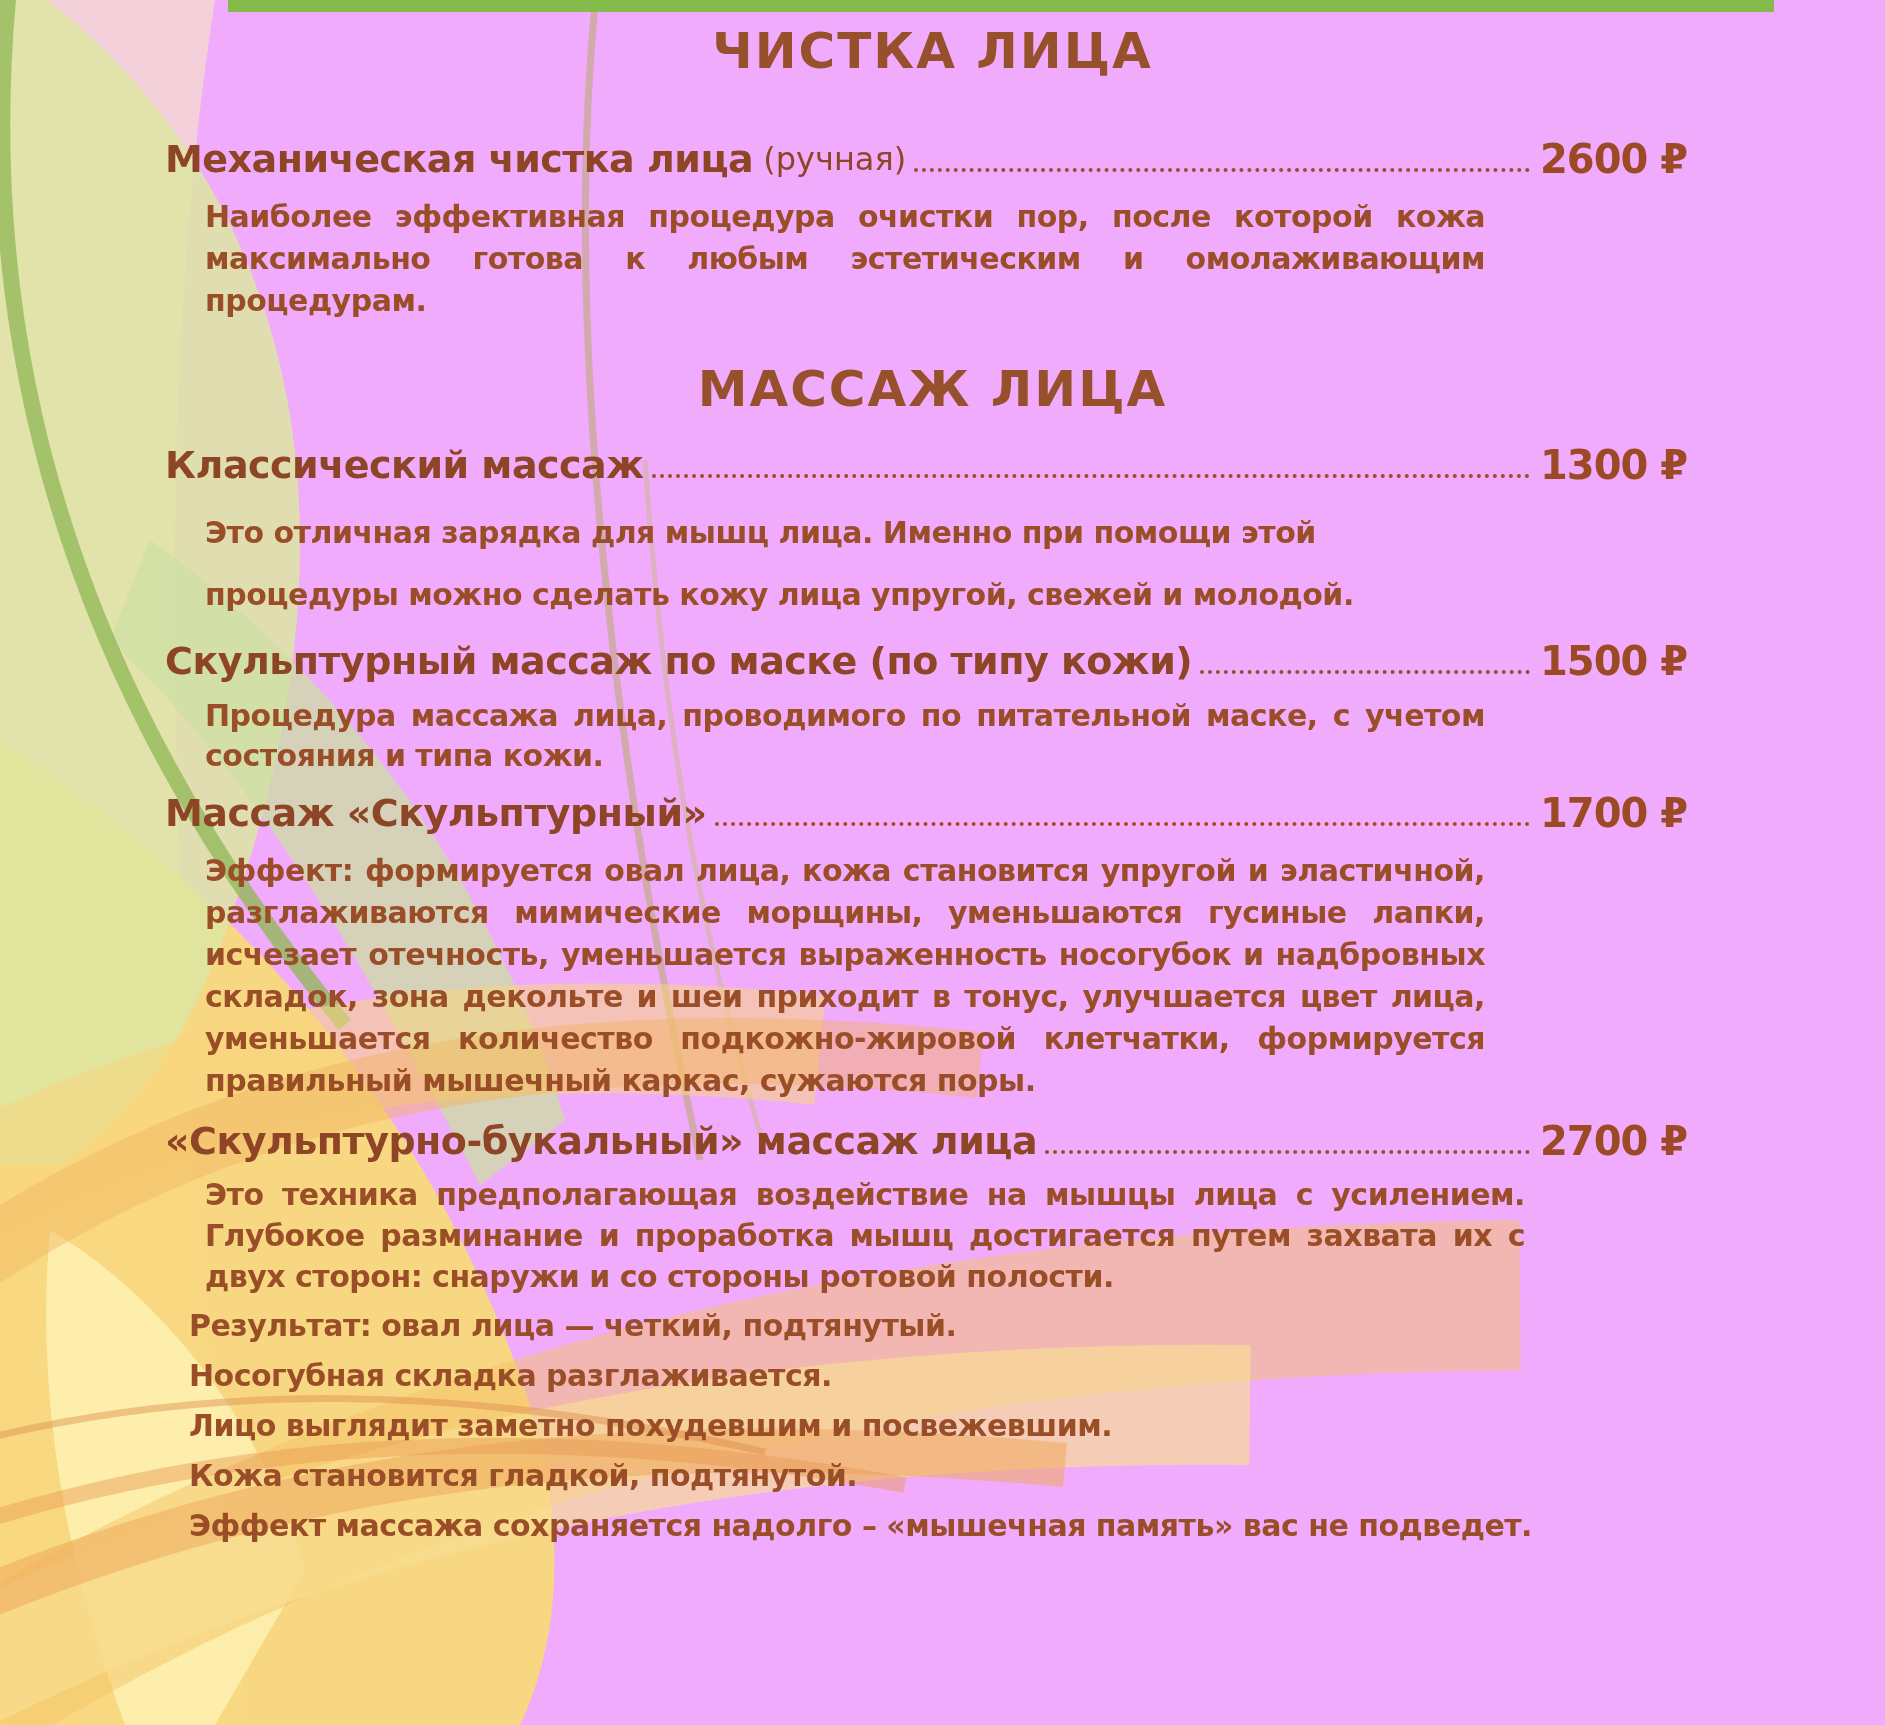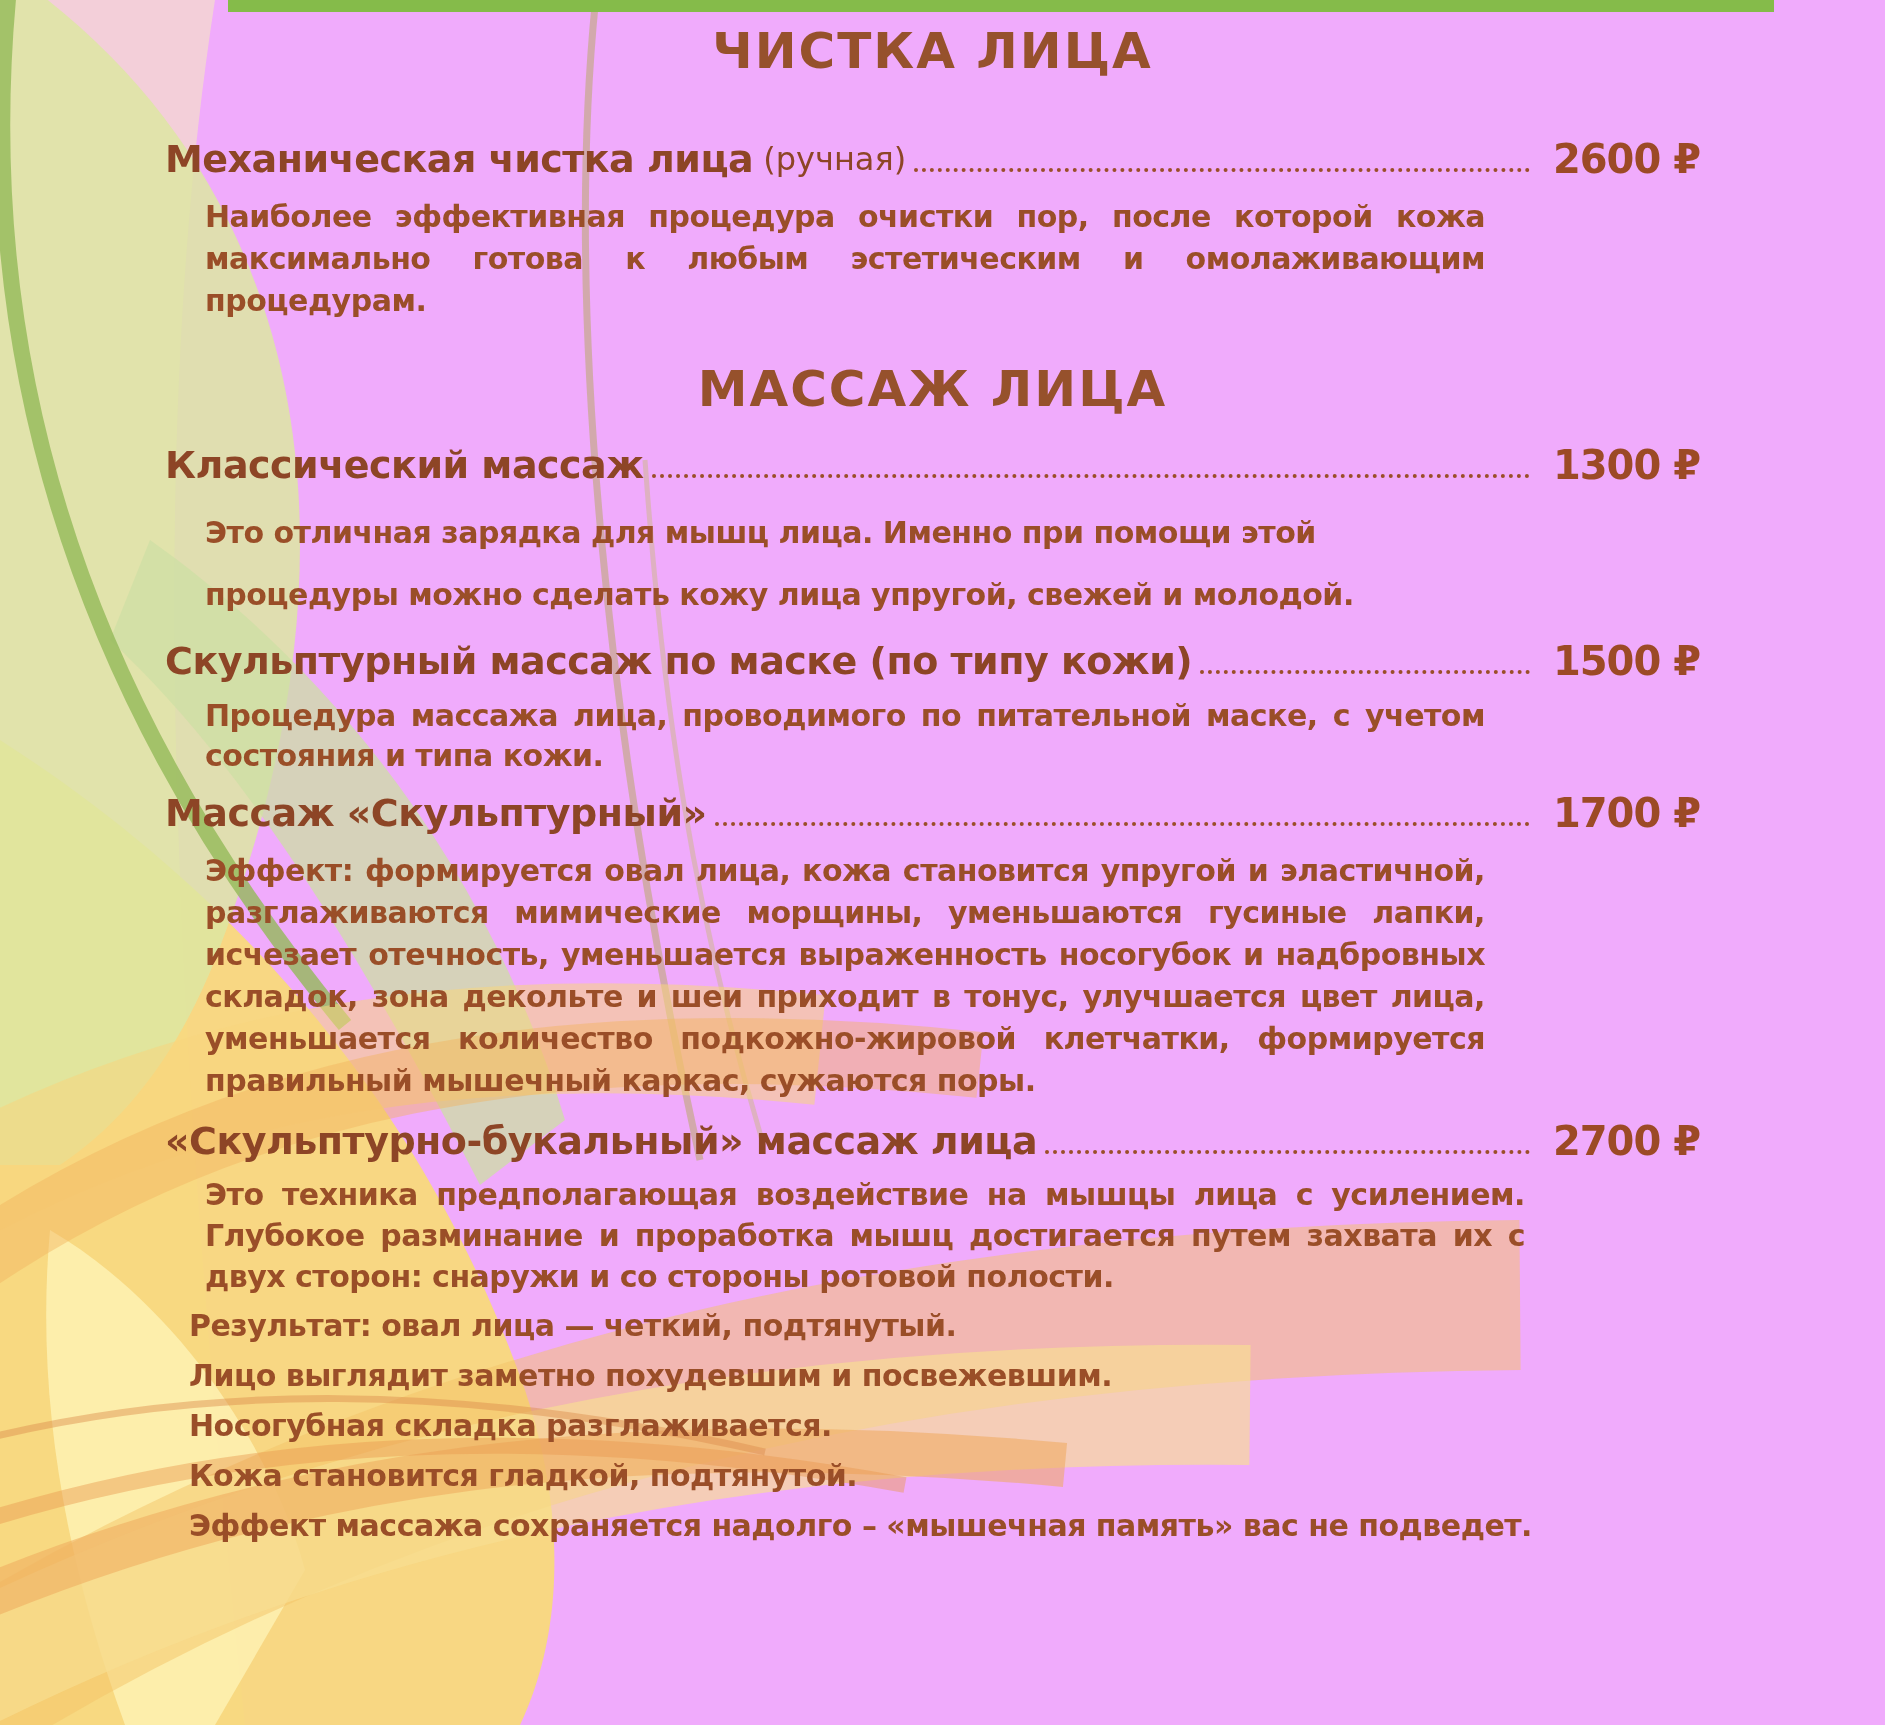--- a/index.html
+++ b/index.html
@@ -36,21 +36,21 @@
   }
   .price-row .name{white-space:nowrap;letter-spacing:-0.5px;}
   .price-row .note{font-weight:normal;font-size:32px;margin-left:10px;white-space:nowrap;}
   .price-row .note:empty{display:none;margin:0;}
   .leader{
     flex:1;min-width:40px;
     border-bottom:4px dotted #9A4E28;
     margin:0 10px 10px 8px;
   }
   .price{
-    white-space:nowrap;min-width:160px;text-align:right;
+    white-space:nowrap;min-width:160px;
     font-size:40px;color:#9C4A26;letter-spacing:-1px;
   }
   .row-1{margin-top:56px;}
   .row-2{margin-top:24px;}
   .row-3{margin-top:12px;}
   .row-4{margin-top:14px;}
   .row-5{margin-top:16px;}
   .desc{
     margin:14px 0 0 40px;width:1280px;
     font-size:30px;line-height:42px;font-weight:bold;
@@ -139,19 +139,19 @@
     <p class="desc">Эффект: формируется овал лица, кожа становится упругой и эластичной, разглаживаются мимические морщины, уменьшаются гусиные лапки,  исчезает отечность, уменьшается выраженность носогубок и надбровных складок, зона декольте и шеи приходит в тонус, улучшается цвет лица, уменьшается количество подкожно-жировой клетчатки, формируется правильный мышечный каркас, сужаются поры.</p>
 
     <div class="price-row row-5">
       <span class="name">«Скульптурно-букальный» массаж лица</span>
 
       <span class="leader"></span>
       <span class="price">2700 ₽</span>
     </div>
     <p class="desc first">Это техника предполагающая воздействие на мышцы лица с усилением. Глубокое разминание и проработка мышц достигается путем захвата их с двух сторон: снаружи и со стороны ротовой полости.</p>
     <p class="result-line">Результат: овал лица — четкий, подтянутый.</p>
+    <p class="result-line">Носогубная складка разглаживается.</p>
     <p class="result-line">Лицо выглядит заметно похудевшим и посвежевшим.</p>
-    <p class="result-line">Носогубная складка разглаживается.</p>
     <p class="result-line">Кожа становится гладкой, подтянутой.</p>
     <p class="result-line">Эффект массажа сохраняется надолго – «мышечная память»  вас не подведет.</p>
 
   </div>
 </div>
 
 </body></html>

